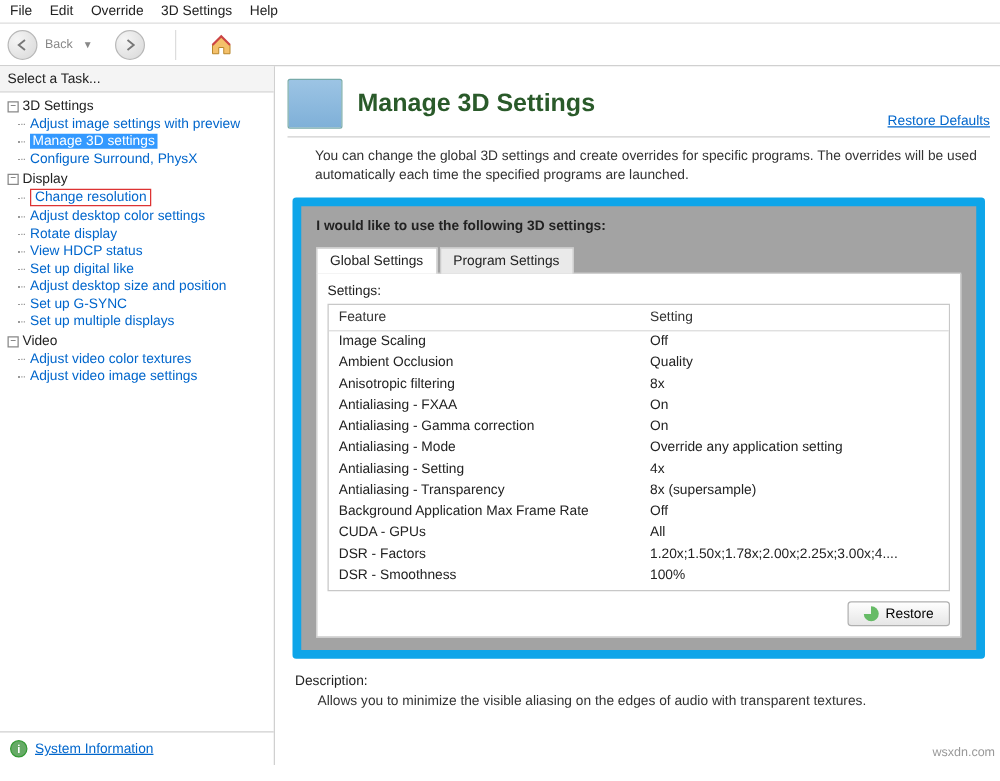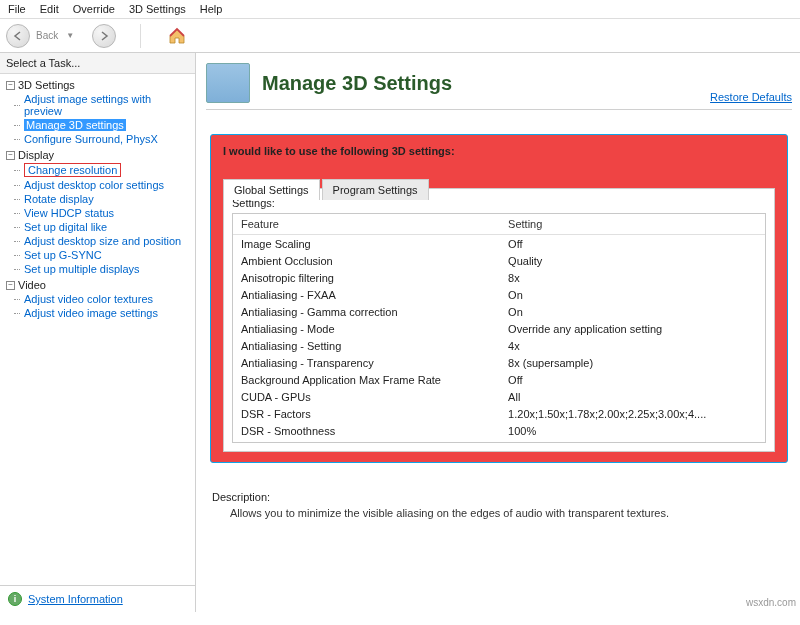--- a/index.html
+++ b/index.html
@@ -7,44 +7,44 @@
 .menubar { display: flex; gap: 14px; padding: 3px 8px; border-bottom: 1px solid #ddd; font-size: 11px; }
 .menubar span { cursor: default; }
 .toolbar { display: flex; align-items: center; gap: 18px; padding: 3px 6px; border-bottom: 1px solid #d0d0d0; height: 34px; }
 .nav-btn { width: 24px; height: 24px; border-radius: 50%; background: radial-gradient(circle at 30% 30%, #f5f5f5, #d8d8d8); border: 1px solid #b8b8b8; display: flex; align-items: center; justify-content: center; font-size: 11px; color: #666; cursor: pointer; }
 .nav-back-group { display: flex; align-items: center; gap: 2px; }
 .nav-label { font-size: 10px; color: #888; padding: 0 4px; }
 .dropdown-arrow { font-size: 8px; color: #888; margin-left: 2px; }
 .sep { width: 1px; height: 24px; background: #ddd; margin: 0 6px; }
 .home-icon { width: 24px; height: 24px; display: flex; align-items: center; justify-content: center; }
 .main { display: flex; height: calc(100% - 66px); }
-.sidebar { width: 196px; border-right: 1px solid #d0d0d0; display: flex; flex-direction: column; }
+.sidebar { width: 220px; border-right: 1px solid #d0d0d0; display: flex; flex-direction: column; }
 .sidebar-header { font-size: 11px; padding: 4px 6px; border-bottom: 1px solid #d8d8d8; background: #f4f4f4; }
 .tree { flex: 1; overflow: auto; padding: 4px 2px; }
 .tree-group { margin-bottom: 2px; }
 .tree-group-label { display: flex; align-items: center; gap: 3px; padding: 1px 4px; cursor: default; }
 .toggle { width: 9px; height: 9px; border: 1px solid #888; display: inline-flex; align-items: center; justify-content: center; font-size: 8px; line-height: 1; color: #555; background: #fff; }
 .tree-item { display: flex; align-items: center; padding: 1px 4px 1px 22px; position: relative; }
 .tree-item::before { content: ""; position: absolute; left: 12px; top: 50%; width: 6px; height: 1px; border-top: 1px dotted #999; }
 .tree-item a { color: #0066cc; text-decoration: none; cursor: pointer; }
 .tree-item.selected a { background: #3399ff; color: #fff; padding: 0 2px; }
 .tree-item.highlighted a { border: 1px solid #d33; padding: 0 3px; }
 .sidebar-footer { border-top: 1px solid #d0d0d0; padding: 6px 8px; display: flex; align-items: center; gap: 6px; }
 .info-icon { width: 14px; height: 14px; border-radius: 50%; background: #6a6; border: 1px solid #393; display: flex; align-items: center; justify-content: center; color: #fff; font-size: 9px; font-weight: bold; }
 .sidebar-footer a { color: #0066cc; text-decoration: underline; cursor: pointer; }
 .content { flex: 1; padding: 10px 8px 0 10px; overflow: hidden; display: flex; flex-direction: column; position: relative; }
 .page-header { display: flex; align-items: center; gap: 12px; border-bottom: 1px solid #d0d0d0; padding-bottom: 6px; margin-bottom: 8px; position: relative; }
 .page-icon { width: 44px; height: 40px; background: linear-gradient(#9cc4e4,#7fb0d8); border: 1px solid #7aa; border-radius: 2px; }
 .page-title { font-size: 20px; font-weight: bold; color: #2a5a2a; font-family: "Trebuchet MS", sans-serif; }
 .restore-defaults { position: absolute; right: 0; bottom: 6px; color: #0066cc; text-decoration: underline; cursor: pointer; font-size: 11px; }
 .page-desc { font-size: 11px; color: #333; padding: 0 6px 10px 22px; line-height: 1.35; }
-.settings-panel { background: #ef4444; border: 1px solid #0ea5e9; border-radius: 3px; margin: 16px 4px; padding: 10px 12px; flex: 0 0 auto; }
+.settings-panel { background: #a3a3a3; border: 7px solid #0ea5e9; border-radius: 3px; margin: 0 4px; padding: 10px 12px; flex: 0 0 auto; }
 .settings-panel-title { font-weight: bold; font-size: 11px; margin-bottom: 10px; }
 .tabs { display: flex; border-bottom: 1px solid #ccc; }
-.tab { padding: 4px 10px; font-size: 11px; border: 1px solid #ccc; border-bottom: none; background: #eaeaea; margin-right: 2px; cursor: pointer; position: relative; top: 12px; }
+.tab { padding: 4px 10px; font-size: 11px; border: 1px solid #ccc; border-bottom: none; background: #eaeaea; margin-right: 2px; cursor: pointer; position: relative; top: 1px; }
 .tab.active { background: #fff; }
 .tab-body { background: #fff; border: 1px solid #ccc; border-top: none; padding: 8px; }
 .settings-label { font-size: 11px; margin-bottom: 4px; }
 .settings-table-wrap { border: 1px solid #c8c8c8; background: #fff; height: 230px; overflow-y: scroll; }
 .settings-table { width: 100%; border-collapse: collapse; font-size: 11px; }
 .settings-table th { text-align: left; padding: 4px 8px; font-weight: normal; color: #333; background: #fff; position: sticky; top: 0; }
 .settings-table td { padding: 2.5px 8px; }
 .settings-table tr.header-row td, .settings-table tr.header-row th { border-bottom: 1px solid #e0e0e0; }
 .restore-row { display: flex; justify-content: flex-end; margin-top: 8px; }
 .restore-btn { display: flex; align-items: center; gap: 5px; padding: 3px 12px; border: 1px solid #b0b0b0; border-radius: 3px; background: linear-gradient(#fefefe,#e6e6e6); cursor: pointer; font-size: 11px; }
@@ -156,20 +156,21 @@
       <a>System Information</a>
     </div>
   </div>
 
   <div class="content">
     <div class="page-header">
       <div class="page-icon"></div>
       <div class="page-title">Manage 3D Settings</div>
       <a class="restore-defaults">Restore Defaults</a>
     </div>
+    <div class="page-desc">You can change the global 3D settings and create overrides for specific programs. The overrides will be used automatically each time the specified programs are launched.</div>
 
     <div class="settings-panel">
       <div class="settings-panel-title">I would like to use the following 3D settings:</div>
       <div class="tabs">
         <div class="tab active">Global Settings</div>
         <div class="tab">Program Settings</div>
       </div>
       <div class="tab-body">
         <div class="settings-label">Settings:</div>
         <div class="settings-table-wrap">
@@ -225,20 +226,26 @@
                   <td>DSR - Factors</td>
                   <td>1.20x;1.50x;1.78x;2.00x;2.25x;3.00x;4....</td>
                 </tr>
                 <tr>
                   <td>DSR - Smoothness</td>
                   <td>100%</td>
                 </tr>
               </tbody>
           </table>
         </div>
+        <div class="restore-row">
+          <button class="restore-btn">
+            <span class="restore-ico"></span>
+            <span>Restore</span>
+          </button>
+        </div>
       </div>
     </div>
 
     <div class="desc-block">
       <div class="desc-title">Description:</div>
       <div class="desc-text">Allows you to minimize the visible aliasing on the edges of audio with transparent textures.</div>
     </div>
   </div>
 </div>
 

